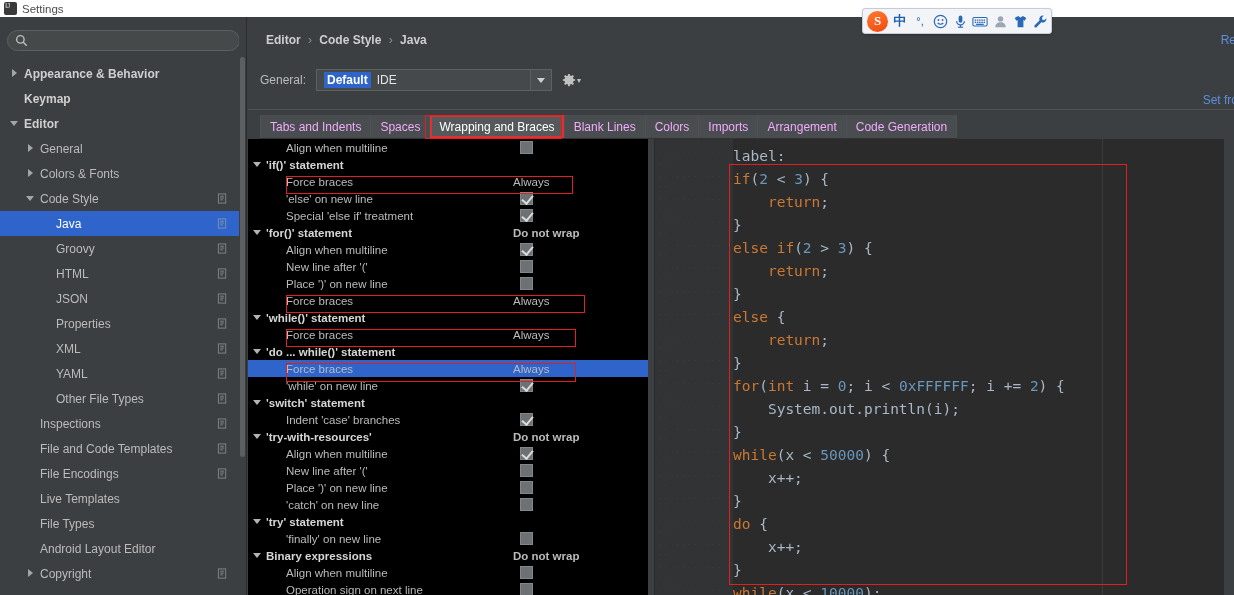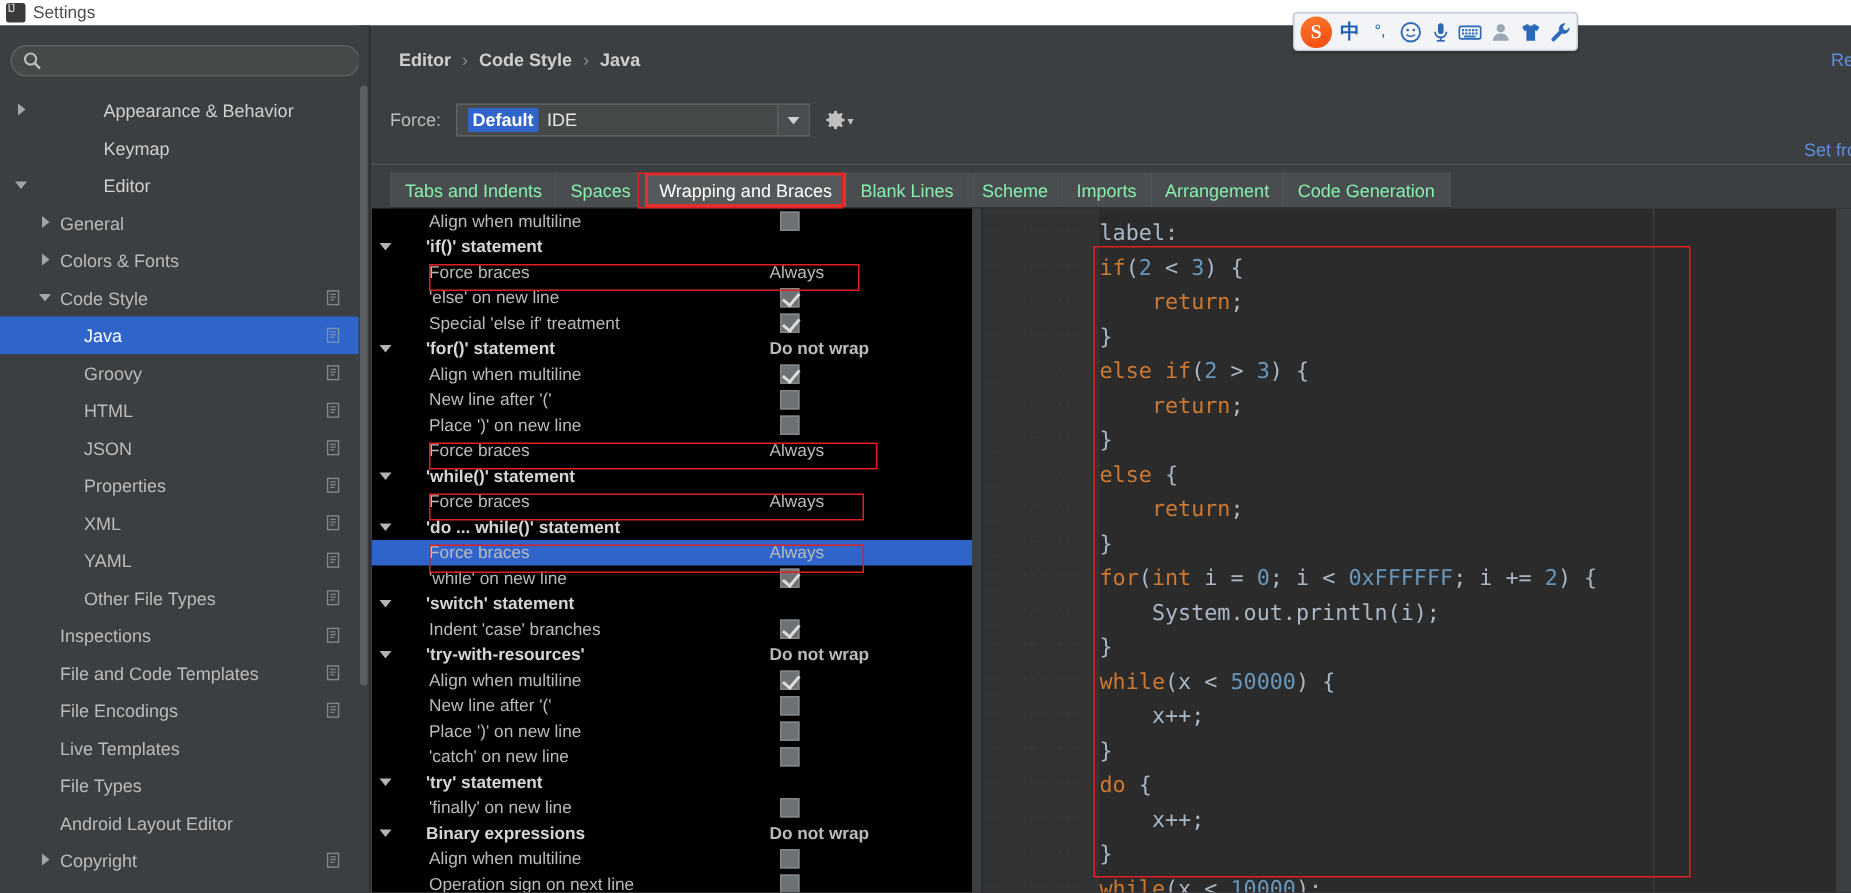--- a/index.html
+++ b/index.html
@@ -131,21 +131,21 @@
     border-top: 4.5px solid transparent;
     border-bottom: 4.5px solid transparent;
   }
   .nav-row .arrow.down::after {
     content: "";
     position: absolute; left: 0px; top: 3px;
     border-top: 5px solid #a5a5a5;
     border-left: 4.5px solid transparent;
     border-right: 4.5px solid transparent;
   }
-  .nav-row.bold .label { font-weight: normal; color: #cfcfcf; margin-left: 45px; }
+  .nav-row.bold .label { font-weight: bold; color: #cfcfcf; }
   .nav-row.sel .label { font-weight: normal; }
   .nav-row .label { flex: 1; overflow: hidden; text-overflow: ellipsis; }
   .copy-badge {
     width: 11px; height: 11px;
     margin-right: 12px;
     flex: none;
     opacity: .75;
   }
   .sb-track {
     position: absolute; right: 0px; top: 0px;
@@ -229,21 +229,21 @@
   
   .tabs {
     position: absolute; left: 12px; top: 98px;
     height: 24px;
     display: flex; align-items: stretch;
     border-bottom: 1px solid #323232;
   }
   .tab {
     padding: 0 9px;
     display: flex; align-items: center;
-    font-size: 12px; color: #86efac;
+    font-size: 12px; color: #f0abfc;
     border-right: 1px solid #4e5254;
     background: #4a4d4f;
     white-space: nowrap;
     position: relative;
   }
   .tab:first-child { border-left: 1px solid #4e5254; }
   .tab.active {
     background: #55595b;
     color: #ffffff;
     box-shadow: inset 0 0 0 2px #e03030;
@@ -270,21 +270,21 @@
     width: 12px; height: 17px; flex: none;
     position: relative; margin-left: 4px;
   }
   .opt-tw.down::after {
     content: "";
     position: absolute; left: 1px; top: 6px;
     border-top: 5px solid #b4b4b4;
     border-left: 4.5px solid transparent;
     border-right: 4.5px solid transparent;
   }
-  .opt-label { margin-left: 20px; }
+  .opt-label { margin-left: 2px; }
   .opt-label.child { margin-left: 22px; }
   .opt-value {
     position: absolute; left: 265px;
     font-size: 11.5px; color: #bbbbbb;
   }
   .opt-check {
     position: absolute; left: 272px; top: 2px;
     width: 13px; height: 13px;
     background: #6e7173;
     border: 1px solid #84878a;
@@ -608,21 +608,21 @@
       <span class="sep">›</span>
       <span>Code Style</span>
       <span class="sep">›</span>
       <span>Java</span>
     </div>
 
     <div class="reset-link">Res</div>
     <div class="setfrom-link">Set from</div>
 
     <div class="scheme-row">
-      <span class="scheme-label">Force:</span>
+      <span class="scheme-label">General:</span>
       <div class="combo">
         <span class="val-sel">Default</span>
         <span class="val-rest">IDE</span>
         <span class="arrow-btn"></span>
       </div>
       <span class="gear-btn">
         <svg width="14" height="14" viewBox="0 0 16 16">
             <g fill="#c0c0c0">
               <circle cx="8" cy="8" r="2.3"></circle>
               <path d="M7.1 1h1.8l.3 1.9 1.5.6 1.6-1.1 1.3 1.3-1.1 1.6.6 1.5 1.9.3v1.8l-1.9.3-.6 1.5 1.1 1.6-1.3 1.3-1.6-1.1-1.5.6L8.9 15H7.1l-.3-1.9-1.5-.6-1.6 1.1-1.3-1.3 1.1-1.6-.6-1.5L1 8.9V7.1l1.9-.3.6-1.5-1.1-1.6 1.3-1.3 1.6 1.1 1.5-.6z"></path>
@@ -632,21 +632,21 @@
       </span>
     </div>
 
     <div class="hr"></div>
 
     <div class="tabs" id="tabs-row">
         <div class="tab">Tabs and Indents</div>
         <div class="tab">Spaces</div>
         <div class="tab active">Wrapping and Braces</div>
         <div class="tab">Blank Lines</div>
-        <div class="tab">Scheme</div>
+        <div class="tab">Colors</div>
         <div class="tab">Imports</div>
         <div class="tab">Arrangement</div>
         <div class="tab">Code Generation</div>
       </div>
 
     <div class="opt-panel">
       <div id="opt-list">
           <div class="opt-row">
             <span class="opt-tw"></span>
             <span class="opt-label child">Align when multiline</span>

